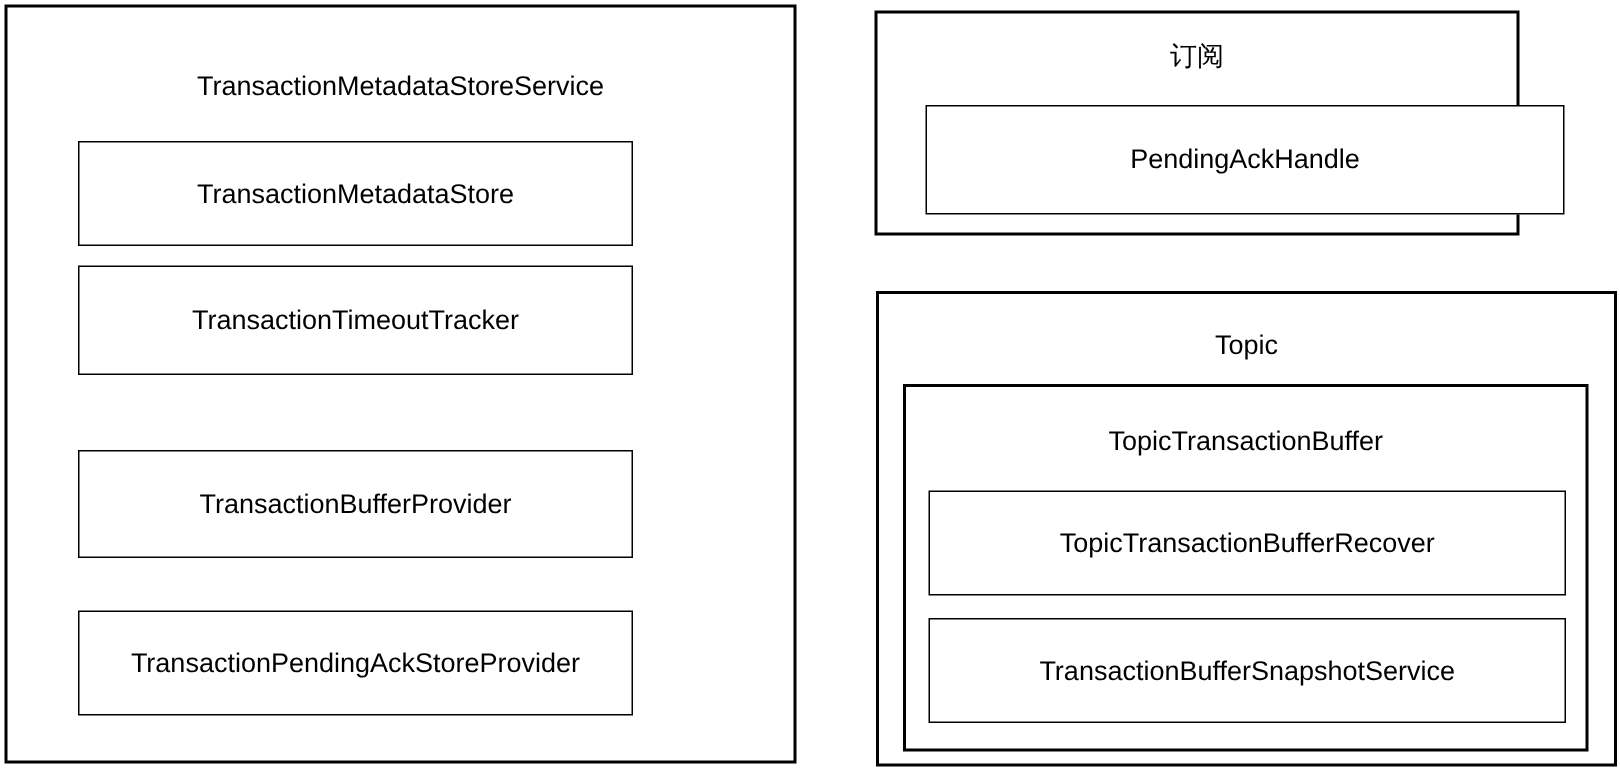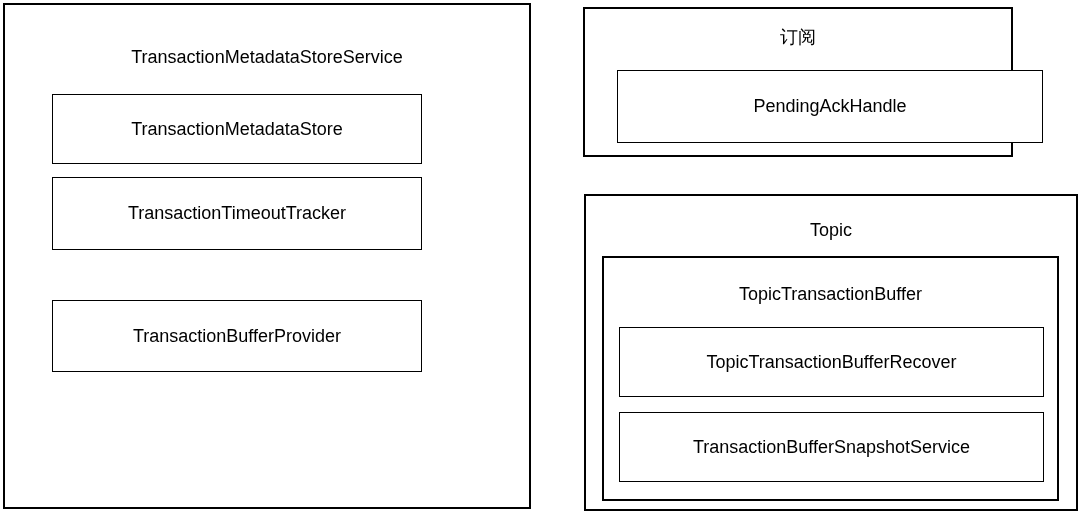--- a/index.html
+++ b/index.html
@@ -65,20 +65,21 @@
 </head>
 <body>
 
 <div class="canvas">
 
   <div class="group" id="g-meta">
     <div class="group-title">TransactionMetadataStoreService</div>
     <div class="leaf" id="meta-leaf-0">TransactionMetadataStore</div>
     <div class="leaf" id="meta-leaf-1">TransactionTimeoutTracker</div>
     <div class="leaf" id="meta-leaf-2">TransactionBufferProvider</div>
+    <div class="leaf" id="meta-leaf-3">TransactionPendingAckStoreProvider</div>
   </div>
 
   <div class="group" id="g-sub">
     <div class="group-title">订阅</div>
     <div class="leaf" id="sub-leaf-0">PendingAckHandle</div>
   </div>
 
   <div class="group" id="g-topic">
     <div class="group-title">Topic</div>
 

